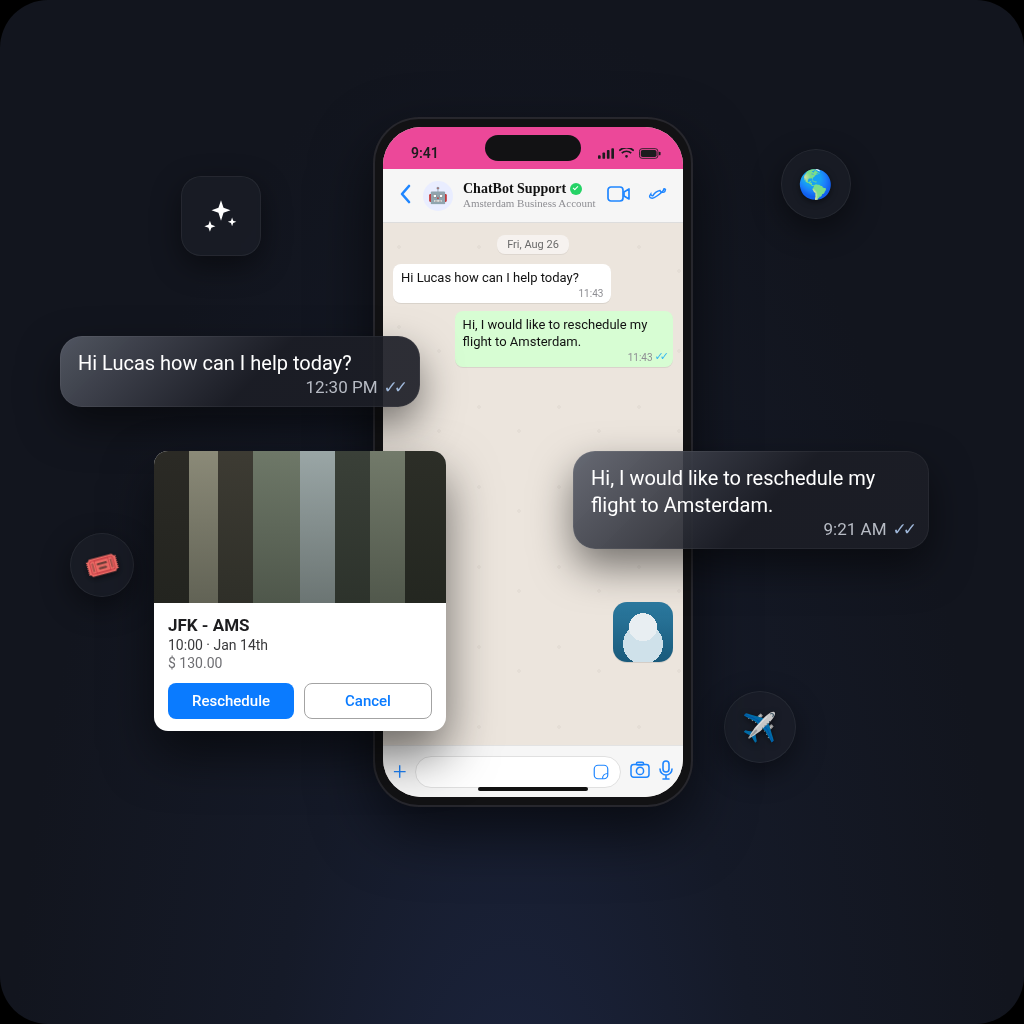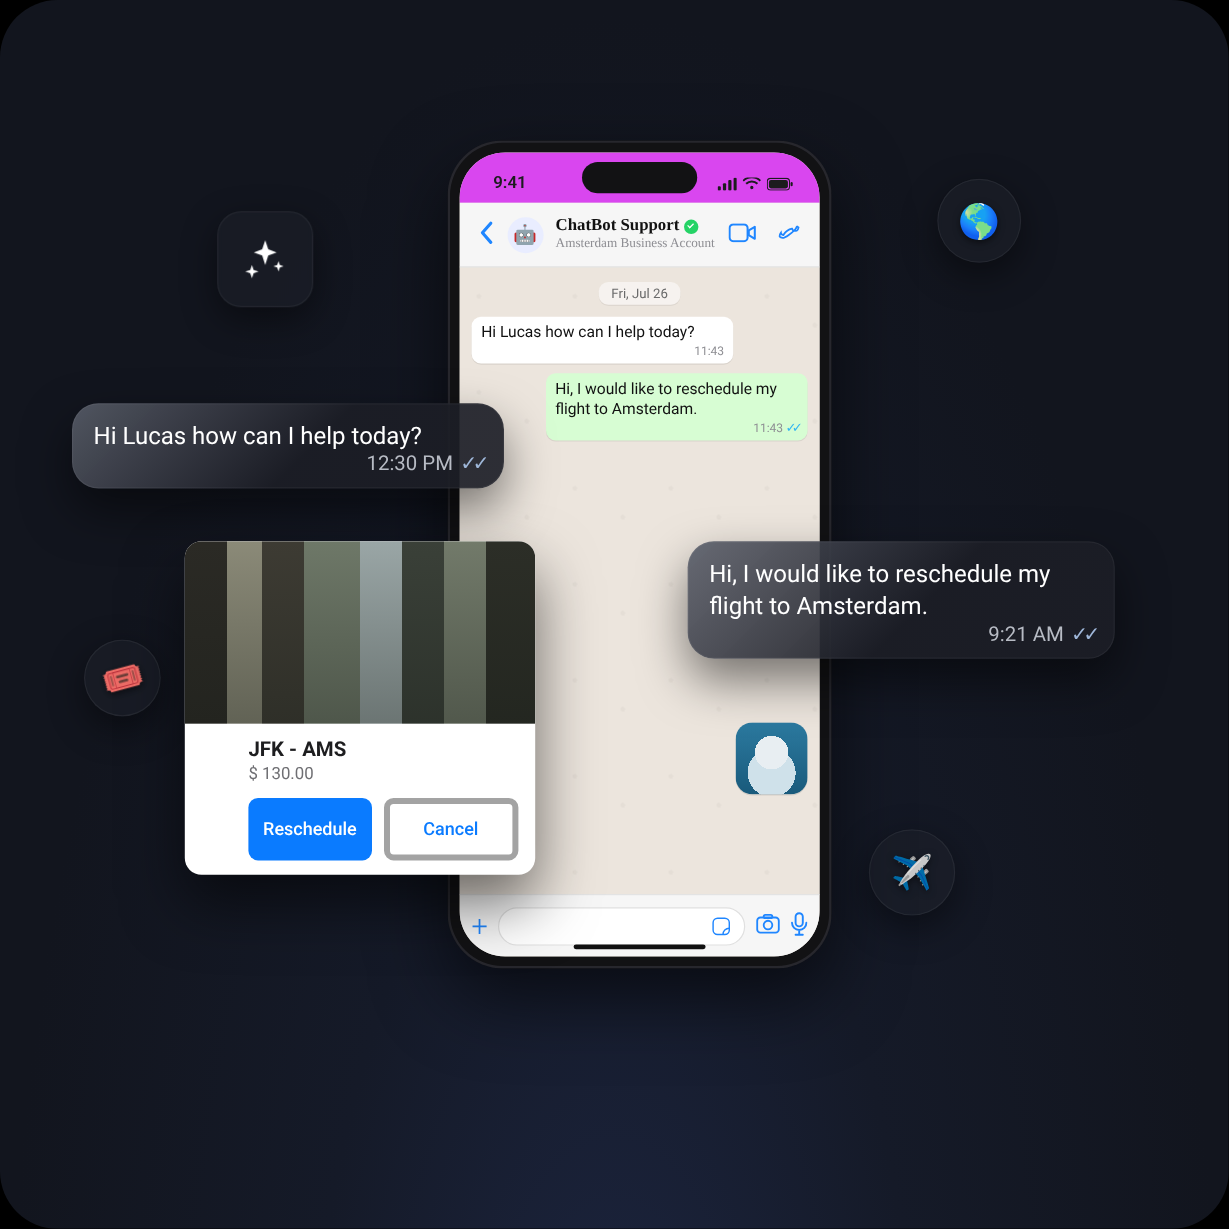--- a/index.html
+++ b/index.html
@@ -29,21 +29,21 @@
     border-radius: 38px;
     background: #ece5dd;
     overflow: hidden;
   }
   .notch {
     position: absolute; top: 8px; left: 50%; transform: translateX(-50%);
     width: 96px; height: 26px; background: #121214; border-radius: 16px; z-index: 50;
   }
 
   .status-bar {
-    height: 42px; background: #d946ef;
+    height: 42px; background: #ec4899;
     display: flex; align-items: center; justify-content: space-between;
     padding: 10px 22px 0 28px; font-size: 14px; font-weight: 600; color: #1c1c1e;
   }
   .status-icons { display: flex; gap: 5px; align-items: center; }
   .status-icons svg { fill: #1c1c1e; }
 
   .chat-header {
     background: #f6f6f6; border-bottom: 1px solid #ddd;
     height: 54px; display: flex; align-items: center; padding: 0 10px; gap: 4px;
   }
@@ -144,31 +144,31 @@
     position: absolute; left: 154px; top: 451px; width: 292px;
     background: #fff; border-radius: 14px; overflow: hidden;
     box-shadow: 0 24px 50px rgba(0,0,0,.55);
   }
   .flight-img {
     height: 152px;
     background:
       linear-gradient(180deg, rgba(120,130,110,.0) 0%, rgba(20,25,20,.35) 100%),
       linear-gradient(90deg, #2b2a25 0 12%, #8b8a78 12% 22%, #3d3b33 22% 34%, #6e7868 34% 50%, #9aa6a6 50% 62%, #3a4038 62% 74%, #727a6a 74% 86%, #2c2e27 86% 100%);
   }
-  .flight-body { padding: 12px 14px 12px; color: #1d1d1f; margin-left: 39px; }
+  .flight-body { padding: 12px 14px 12px; color: #1d1d1f; }
   .route { font-weight: 700; font-size: 17px; margin-bottom: 2px; }
   .when  { font-size: 14px; color: #3a3a3c; margin-bottom: 2px; }
   .price { font-size: 14px; color: #6f6f73; margin-bottom: 12px; }
   .btn-row { display: flex; gap: 10px; }
   .btn {
-    flex: 1; height: 52px; border-radius: 8px; font-size: 15px; font-weight: 500;
+    flex: 1; height: 36px; border-radius: 8px; font-size: 15px; font-weight: 500;
     display: flex; align-items: center; justify-content: center; cursor: pointer;
   }
   .btn.primary   { background: #0a7bff; color: #fff; }
-  .btn.secondary { background: #fff; color: #0a7bff; border: 5px solid #a3a3a3; }
+  .btn.secondary { background: #fff; color: #0a7bff; border: 1px solid #a3a3a3; }
 
   .dbl-check { letter-spacing: -4px; }
 </style>
 </head>
 <body>
 
 <div class="canvas">
 
   <div class="chip sparkle">
     <svg class="sparkle-svg" viewBox="0 0 24 24">
@@ -232,21 +232,21 @@
         <span class="hdr-icon">
           <svg width="20" height="20" viewBox="0 0 24 24">
               <path fill="none" stroke="#1f86ff" stroke-width="1.8" d="M5 3c1 0 3 .3 3.3 1 .3.8 1 3 .7 3.6-.3.6-1.7 1.5-1.7 1.5s1 2.6 2.8 4.4 4.4 2.8 4.4 2.8 1-.1.4 1.4-1.5 1.7-1.5 1.7c.6.3 2.8 1 3.6.7.7-.3 1-2.3 1-3.3 0 0-.1-1.6-4-5.5S6.6 5 5 5 5 3 5 3z" transform="rotate(100 12 12)"></path>
             </svg>
         </span>
       </div>
 
       <div class="chat-bg"></div>
 
       <div class="messages">
-        <div class="date-chip">Fri, Jul 26</div>
+        <div class="date-chip">Fri, Aug 26</div>
 
         <div class="bubble in">
           <span>Hi Lucas how can I help today?</span>
           <span class="time">
             <span>11:43</span>
           </span>
         </div>
 
         <div class="bubble out">
           <span>Hi, I would like to reschedule my flight to Amsterdam.</span>
@@ -299,20 +299,21 @@
     <span class="ftime">
       <span>9:21 AM</span>
       <span class="dbl-check" style="color:#9fb7d9">✓✓</span>
     </span>
   </div>
 
   <div class="flight-card">
     <div class="flight-img"></div>
     <div class="flight-body">
       <div class="route">JFK - AMS</div>
+      <div class="when">10:00 · Jan 14th</div>
       <div class="price">$ 130.00</div>
       <div class="btn-row">
         <div class="btn primary">Reschedule</div>
         <div class="btn secondary">Cancel</div>
       </div>
     </div>
   </div>
 
 </div>
 

